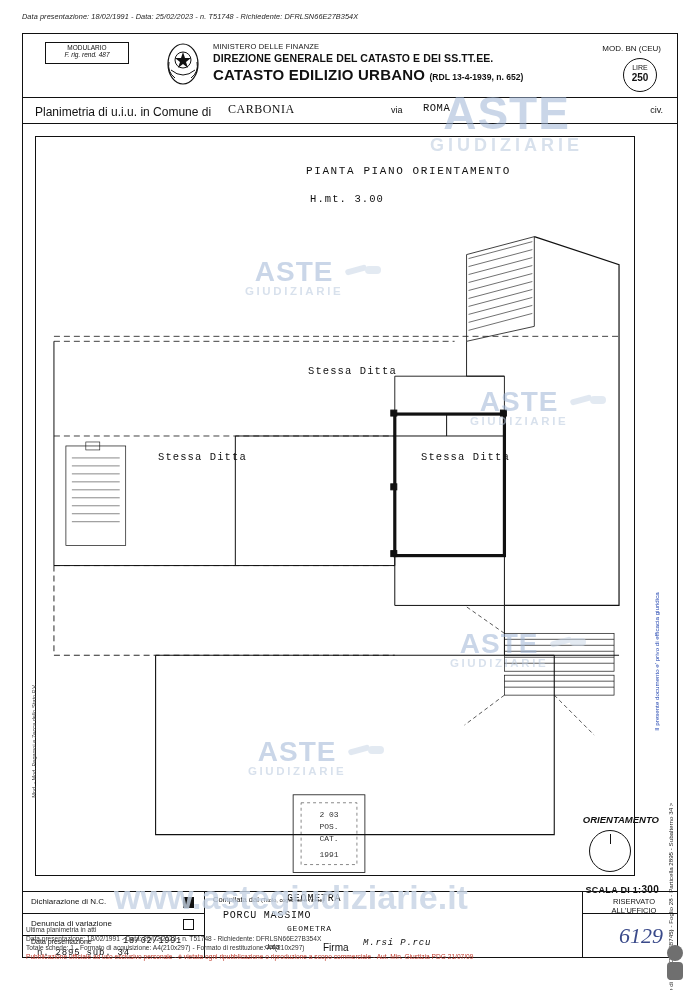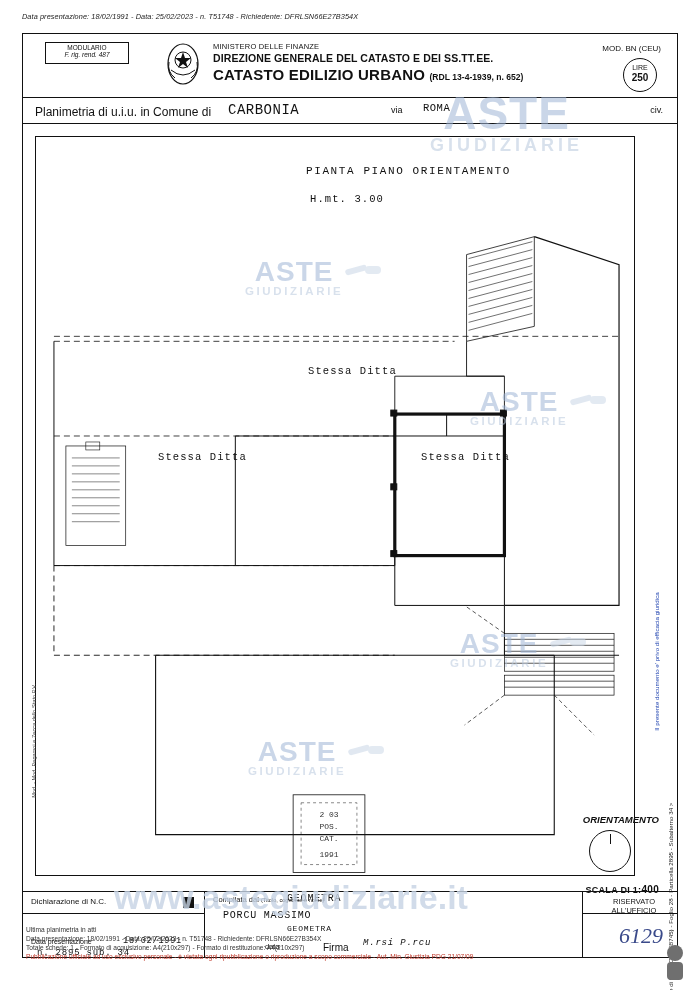--- a/index.html
+++ b/index.html
@@ -61,21 +61,21 @@
     box-sizing:border-box;
   }
   .lire .n{font-size:10px;font-weight:bold;display:block;}
 
   
   .planline{
     position:absolute;left:0;top:64px;width:100%;height:26px;
     border-bottom:1px solid #111;box-sizing:border-box;
   }
   .planline .lbl{position:absolute;left:12px;top:7px;font-size:12px;}
-  .planline .comune{position:absolute;left:205px;top:4px;font-size:14px;font-family:Liberation Mono, monospace;letter-spacing:.5px;}
+  .planline .comune{position:absolute;left:205px;top:4px;font-size:12px;font-family:Liberation Serif, serif;letter-spacing:.5px;}
   .planline .viaw{position:absolute;left:368px;top:7px;font-size:9px;}
   .planline .via{position:absolute;left:400px;top:4px;font-size:10.5px;font-family:"Liberation Mono",monospace;letter-spacing:.5px;}
   .planline .civ{position:absolute;right:14px;top:7px;font-size:9px;}
 
   
   .drawwrap{
     position:absolute;left:0;top:90px;right:0;bottom:0;
   }
   .drawbox{
     position:absolute;left:12px;top:12px;width:600px;height:740px;
@@ -322,28 +322,32 @@
         <div class="lbl-mono" style="left:385px;top:314px;">Stessa Ditta</div>
       </div>
 
       <div class="vstrip">Catasto dei Fabbricati - Situazione al 25/02/2023 - Comune di CARBONIA(B745) - Foglio 28 - Particella 2895 - Subalterno 34 &gt;</div>
       <div class="vstrip2">Il presente documento e' privo di efficacia giuridica</div>
       <div class="vstrip3">Mod. - Mod. Pegamoi e Zecca dello Stato  P.V.</div>
 
       <div class="orient">ORIENTAMENTO</div>
       <div class="compass"></div>
       <div class="scala">
-        <span>SCALA DI 1:</span><b>400</b>
+        <span>SCALA DI 1:</span><b>300</b>
       </div>
 
       <div class="botband">
         <div class="bb-col1">
           <div class="bb-r1">
             <span class="bb-lab">Dichiarazione di N.C.</span>
             <span class="chk filled" style="right:10px;"></span>
+          </div>
+          <div class="bb-r1" style="top:22px;">
+            <span class="bb-lab">Denuncia di variazione</span>
+            <span class="chk" style="right:10px;"></span>
           </div>
           <div style="position:absolute;left:8px;top:46px;font-size:7px;">Data presentazione</div>
           <div class="handw" style="position:absolute;left:100px;top:44px;font-size:8.5px;">18/02/1991</div>
           <div class="handw" style="position:absolute;left:14px;top:56px;font-size:9px;">n. 2895  sub. 34</div>
         </div>
 
         <div class="bb-col2">
           <div class="compil">
             <span>Compilata dal</span>
             <span class="sub">(Titolo, cognome e nome)</span>

